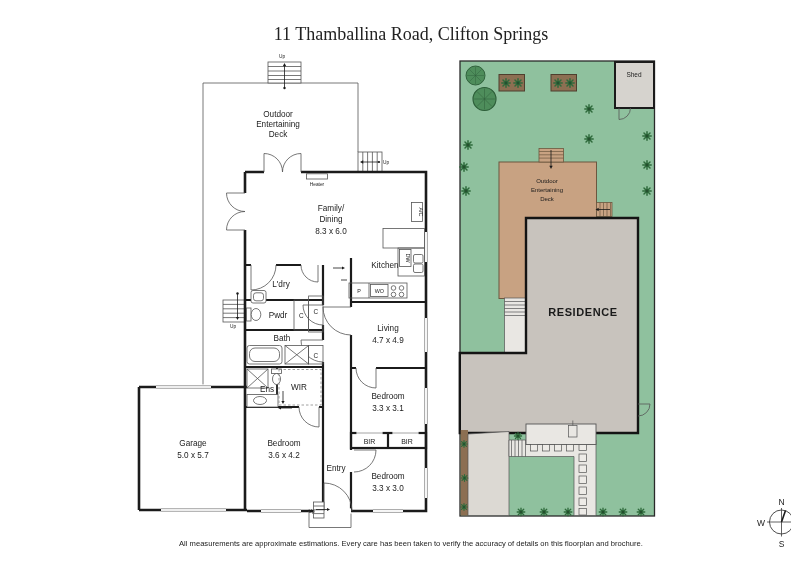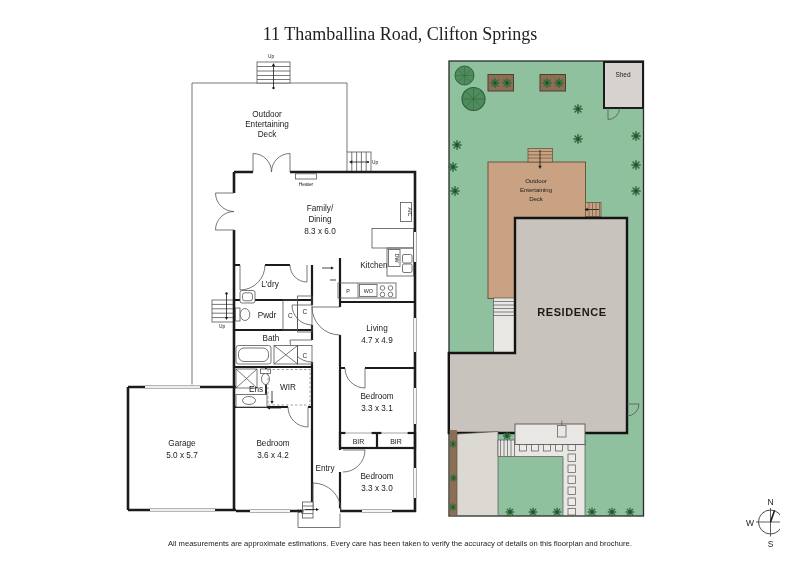--- a/index.html
+++ b/index.html
@@ -1,17 +1,17 @@
 <!DOCTYPE html>
 <html><head>
 <meta charset="utf-8">
 <style>
   html,body{margin:0;padding:0;background:#fff;}
   .canvas{position:relative;width:780px;height:566px;background:#fff;overflow:hidden;
-          font-family:"Liberation Sans",sans-serif;}
+          font-family:"Liberation Sans",sans-serif;padding-left:11px;}
   svg text{font-family:"Liberation Sans",sans-serif;fill:#1b1b1b;}
   .t-title{font-family:"Liberation Serif",serif;font-size:18px;fill:#222;text-anchor:middle;}
   .t-disc{font-size:7.6px;text-anchor:middle;fill:#222;}
   .t-room{font-size:8.2px;text-anchor:middle;}
   .t-tiny{font-size:4.8px;text-anchor:middle;}
   .t-sm{font-size:5.4px;text-anchor:middle;}
   .t-c{font-size:6.4px;text-anchor:middle;}
   .t-bir{font-size:7px;text-anchor:middle;}
   .t-res{font-size:11px;font-weight:bold;letter-spacing:.6px;text-anchor:middle;}
   .t-sdeck{font-size:6px;text-anchor:middle;}

